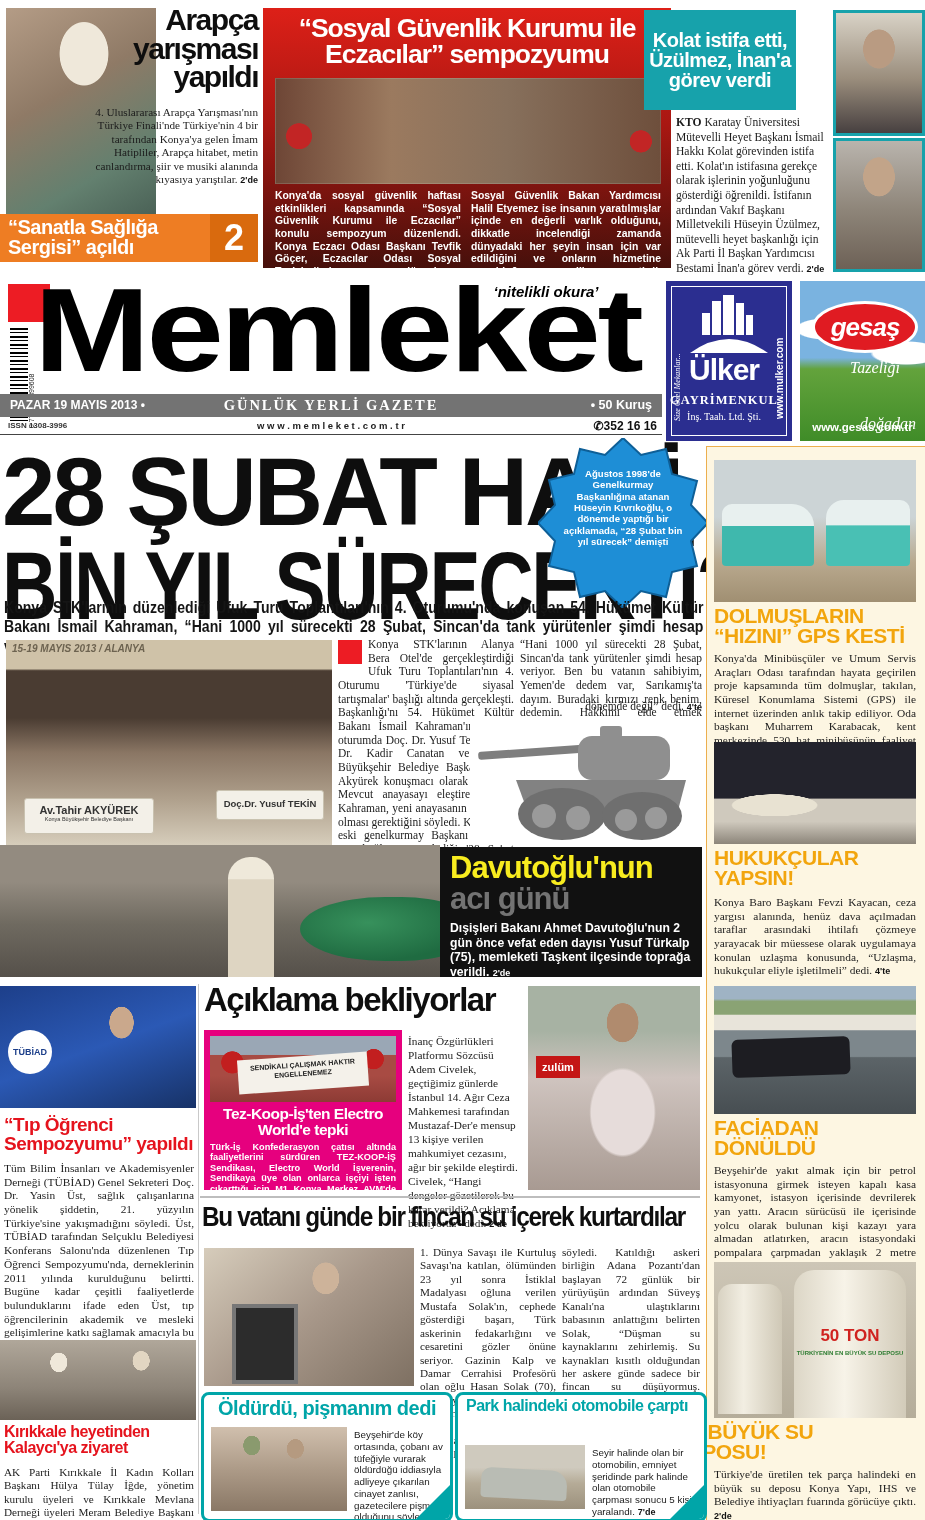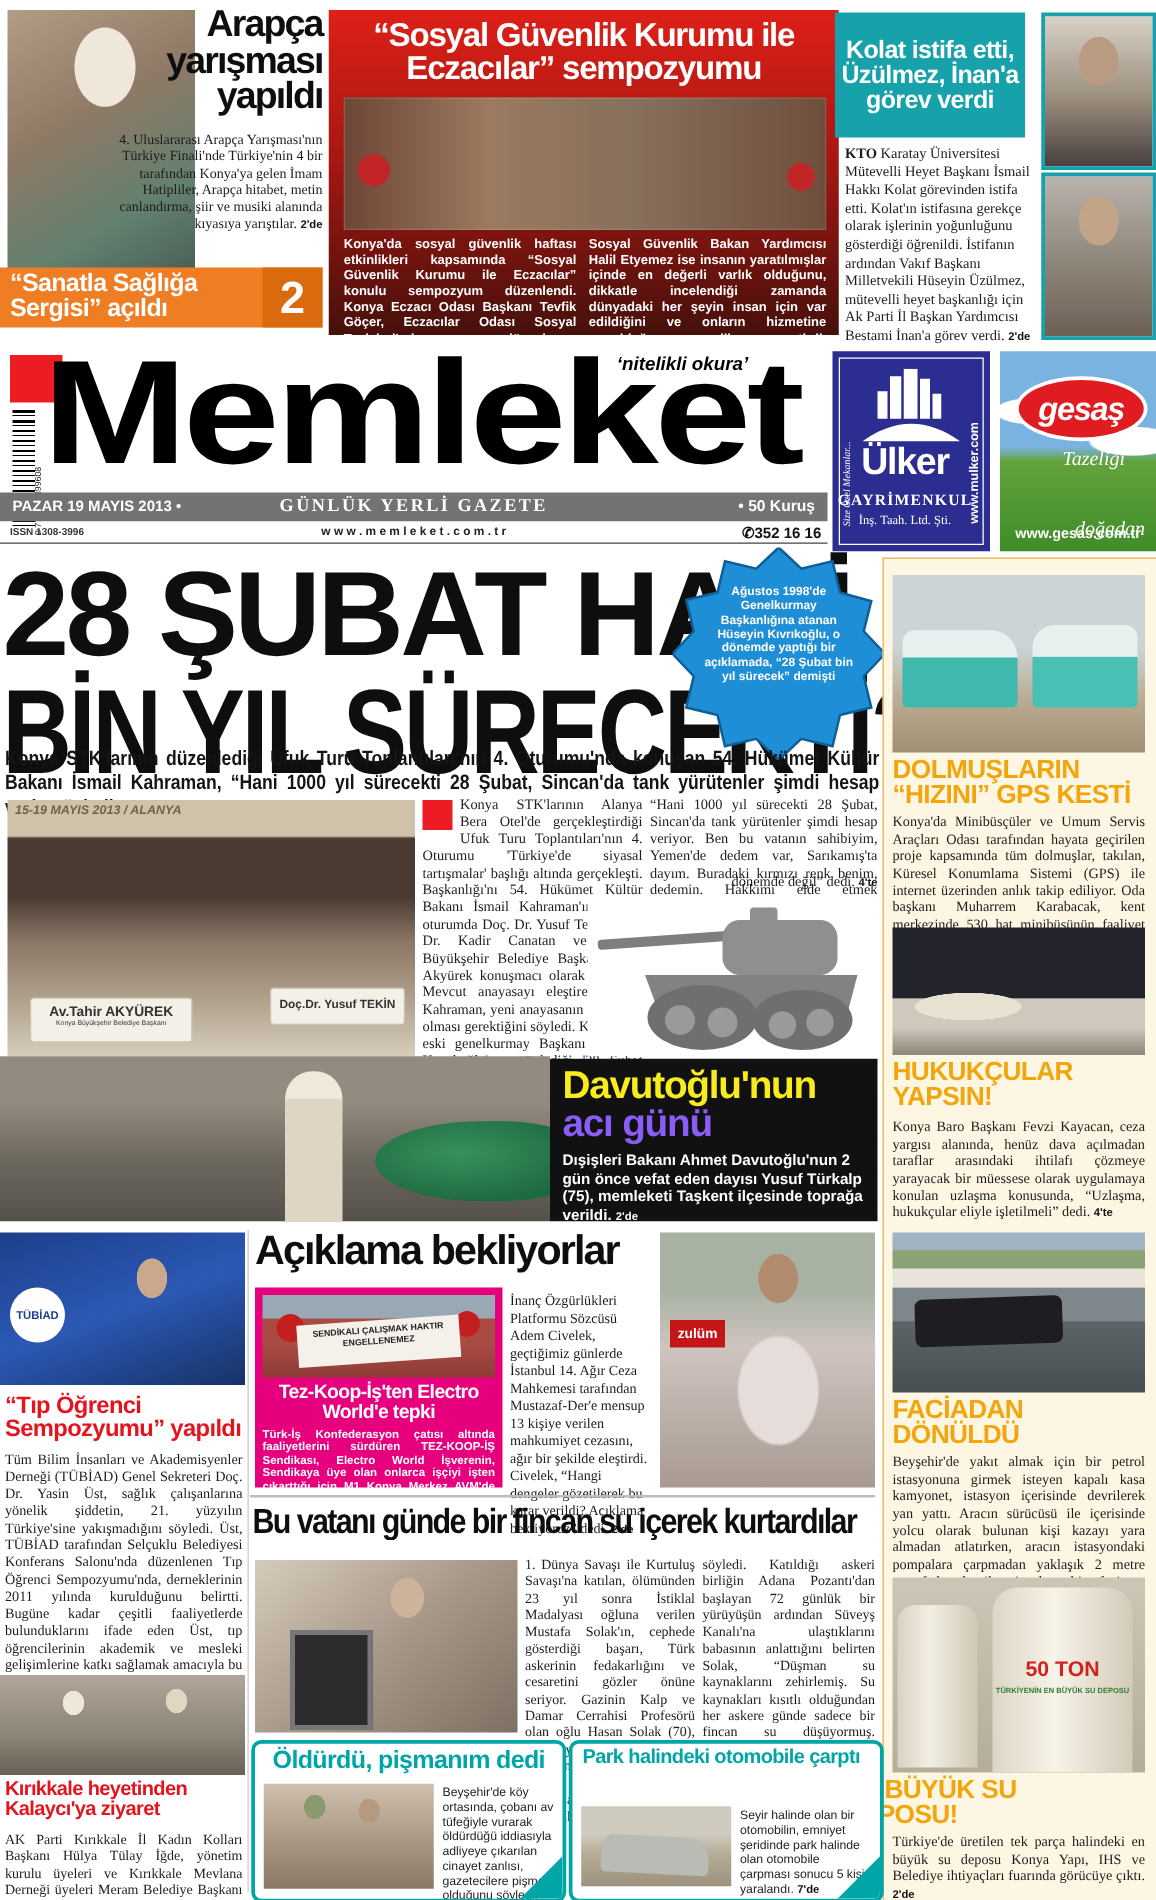--- a/index.html
+++ b/index.html
@@ -47,21 +47,21 @@
                            linear-gradient(90deg,#6e4636,#9b7a5f 30%,#87705c 60%,#6e4f3c);"></div>
     <div class="abs wh" style="left:12px;top:182px;width:186px;font-size:10.4px;font-weight:bold;line-height:1.22;text-align:justify;">
       <span>Konya'da sosyal güvenlik haftası etkinlikleri kapsamında “Sosyal Güvenlik Kurumu ile Eczacılar” konulu sempozyum düzenlendi. Konya Eczacı Odası Başkanı Tevfik Göçer, Eczacılar Odası Sosyal Tesisleri'nde düzenlenen sempozyumda, sosyal güvenlik haftası etkinlikleri kapsamında farklı programlar düzenlediklerini belirterek, bu sempozyumun da hayırlı olmasını temenni etti.</span>
     </div>
     <div class="abs wh" style="left:208px;top:182px;width:190px;font-size:10.4px;font-weight:bold;line-height:1.22;text-align:justify;">
       <span>Sosyal Güvenlik Bakan Yardımcısı Halil Etyemez ise insanın yaratılmışlar içinde en değerli varlık olduğunu, dikkatle incelendiği zamanda dünyadaki her şeyin insan için var edildiğini ve onların hizmetine sunulduğunu dile getirdi. Konuşmaların ardından, etkinlik kapsamında düzenlenen resim yarışmasında birinci, ikinci ve üçüncü olanların hediyeleri takdim edildi.</span>
       <b style="font-size:9.2px;">Haber Merkezi</b>
     </div>
   </div>
 
-  <div class="abs" style="left:668px;top:10px;width:152px;height:100px;background:#17a2ab;display:flex;align-items:center;justify-content:center;">
+  <div class="abs" style="left:644px;top:10px;width:152px;height:100px;background:#17a2ab;display:flex;align-items:center;justify-content:center;">
     <div class="wh" style="font-size:20px;font-weight:800;line-height:1.0;letter-spacing:-.5px;text-align:center;width:145px;">Kolat istifa etti, Üzülmez, İnan'a görev verdi</div>
   </div>
   <div class="abs serifb" style="left:676px;top:116px;width:152px;height:154px;font-size:11.6px;line-height:1.26;text-align:left;">
     <b>KTO</b><span> Karatay Üniversitesi Mütevelli Heyet Başkanı İsmail Hakkı Kolat görevinden istifa etti. Kolat'ın istifasına gerekçe olarak işlerinin yoğunluğunu gösterdiği öğrenildi. İstifanın ardından Vakıf Başkanı Milletvekili Hüseyin Üzülmez, mütevelli heyet başkanlığı için Ak Parti İl Başkan Yardımcısı Bestami İnan'a görev verdi.</span>
     <b class="pref">2'de</b>
   </div>
   <div class="abs photo" style="left:833px;top:10px;width:86px;height:120px;border:3px solid #17a2ab;
               background:radial-gradient(ellipse 26px 32px at 50% 30%,#b99b82 0 60%,transparent 62%),
                          linear-gradient(180deg,#d8d2c6,#9a8d7c 55%,#474040);"></div>
   <div class="abs photo" style="left:833px;top:138px;width:86px;height:128px;border:3px solid #17a2ab;
@@ -207,21 +207,21 @@
     <b class="pref">2'de</b>
   </div>
 
   <div class="abs photo" style="left:0;top:845px;width:440px;height:132px;
               background:linear-gradient(180deg,#938b80 0 28%,#6f6a60 60%,#55504a);">
     <div style="position:absolute;right:-30px;top:52px;width:170px;height:64px;background:radial-gradient(ellipse at 40% 40%,#37915c,#1f6b41 70%);border-radius:50% 40% 40% 50%;"></div>
     <div style="position:absolute;left:228px;top:12px;width:46px;height:120px;background:linear-gradient(180deg,#efe9da 0 18%,#ded5c2 19%);border-radius:22px 22px 0 0;"></div>
   </div>
   <div class="abs" style="left:440px;top:847px;width:262px;height:130px;background:#111;">
     <div style="color:#f8ec1f;font-size:31px;font-weight:800;letter-spacing:-1px;line-height:.95;margin:6px 0 0 10px;">Davutoğlu'nun</div>
-    <div style="color:#8b5cf6;font-size:31px;font-weight:800;letter-spacing:-1px;line-height:.95;margin:2px 0 0 10px;">acı günü</div>
+    <div style="color:#737373;font-size:31px;font-weight:800;letter-spacing:-1px;line-height:.95;margin:2px 0 0 10px;">acı günü</div>
     <div class="wh" style="margin:7px 10px 0 10px;font-size:12.2px;font-weight:bold;line-height:1.2;">
       <span>Dışişleri Bakanı Ahmet Davutoğlu'nun 2 gün önce vefat eden dayısı Yusuf Türkalp (75), memleketi Taşkent ilçesinde toprağa verildi.</span>
       <b class="pref" style="color:#fff;">2'de</b>
     </div>
   </div>
 
   <div class="abs photo" style="left:0;top:986px;width:196px;height:122px;
               background:radial-gradient(ellipse 20px 26px at 62% 30%,#caa88c 0 60%,transparent 62%),
                          linear-gradient(160deg,#1d3f8a,#2b59b5 50%,#173267);">
     <div style="position:absolute;left:8px;top:44px;width:44px;height:44px;border-radius:50%;background:#fff;color:#1d3f8a;

